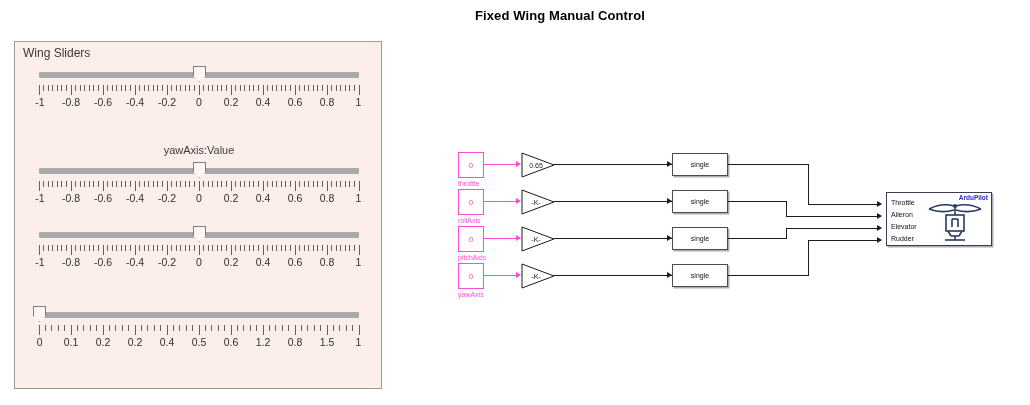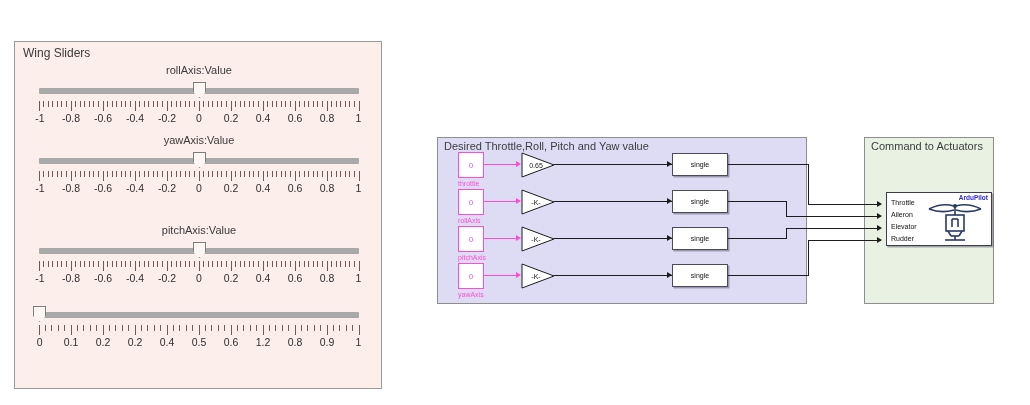--- a/index.html
+++ b/index.html
@@ -204,26 +204,28 @@
     border-bottom: 3.5px solid transparent;
     border-left: 5px solid #1c1c1c;
   }
   .arrow.pink { border-left-color: #ff4dd2; }
 </style>
 </head>
 <body>
 
 <div id="root">
 
+  <div id="page-title">
+    <span class="t-inner">Fixed Wing Manual Control</span>
+  </div>
 
   <div id="sliders-panel">
     <div id="sliders-panel-title">Wing Sliders</div>
 
     <div class="slider-group" id="sg0" style="top:22px;">
-      <div class="slider-label">rollAxis:Value</div>
       <div class="slider-track-wrap">
         <div class="slider-track"></div>
         <div class="slider-thumb" id="thumb0" style="left: 50%;"></div>
       </div>
       <div class="ruler" id="ruler0">
           <div class="tick major" style="left: calc(0% - 0.5px);"></div>
           <div class="tick minor" style="left: calc(1.42857% - 0.5px);"></div>
           <div class="tick minor" style="left: calc(2.85714% - 0.5px);"></div>
           <div class="tick minor" style="left: calc(4.28571% - 0.5px);"></div>
           <div class="tick minor" style="left: calc(5.71429% - 0.5px);"></div>
@@ -302,21 +304,21 @@
           <span style="left: 40%;">-0.2</span>
           <span style="left: 50%;">0</span>
           <span style="left: 60%;">0.2</span>
           <span style="left: 70%;">0.4</span>
           <span style="left: 80%;">0.6</span>
           <span style="left: 90%;">0.8</span>
           <span style="left: 100%; transform: translateX(-60%);">1</span>
         </div>
     </div>
 
-    <div class="slider-group" id="sg1" style="top:92px;">
+    <div class="slider-group" id="sg1" style="top:102px;">
       <div class="slider-label">yawAxis:Value</div>
       <div class="slider-track-wrap">
         <div class="slider-track"></div>
         <div class="slider-thumb" id="thumb1" style="left: 50%;"></div>
       </div>
       <div class="ruler" id="ruler1">
           <div class="tick major" style="left: calc(0% - 0.5px);"></div>
           <div class="tick minor" style="left: calc(1.42857% - 0.5px);"></div>
           <div class="tick minor" style="left: calc(2.85714% - 0.5px);"></div>
           <div class="tick minor" style="left: calc(4.28571% - 0.5px);"></div>
@@ -397,21 +399,20 @@
           <span style="left: 50%;">0</span>
           <span style="left: 60%;">0.2</span>
           <span style="left: 70%;">0.4</span>
           <span style="left: 80%;">0.6</span>
           <span style="left: 90%;">0.8</span>
           <span style="left: 100%; transform: translateX(-60%);">1</span>
         </div>
     </div>
 
     <div class="slider-group" id="sg2" style="top:182px;">
-      <div class="slider-label">pitchAxis:Value</div>
       <div class="slider-track-wrap">
         <div class="slider-track"></div>
         <div class="slider-thumb" id="thumb2" style="left: 50%;"></div>
       </div>
       <div class="ruler" id="ruler2">
           <div class="tick major" style="left: calc(0% - 0.5px);"></div>
           <div class="tick minor" style="left: calc(1.42857% - 0.5px);"></div>
           <div class="tick minor" style="left: calc(2.85714% - 0.5px);"></div>
           <div class="tick minor" style="left: calc(4.28571% - 0.5px);"></div>
           <div class="tick minor" style="left: calc(5.71429% - 0.5px);"></div>
@@ -558,35 +559,29 @@
       <div class="ruler-labels" id="rlabels3">
           <span style="left: 0%; transform: translateX(-40%);">0</span>
           <span style="left: 10%;">0.1</span>
           <span style="left: 20%;">0.2</span>
           <span style="left: 30%;">0.2</span>
           <span style="left: 40%;">0.4</span>
           <span style="left: 50%;">0.5</span>
           <span style="left: 60%;">0.6</span>
           <span style="left: 70%;">1.2</span>
           <span style="left: 80%;">0.8</span>
-          <span style="left: 90%;">0.9</span>
+          <span style="left: 90%;">1.5</span>
           <span style="left: 100%; transform: translateX(-60%);">1</span>
         </div>
     </div>
   </div>
 
   <div id="diagram">
 
-    <div class="sl-subsystem" id="sub-desired">
-      <div class="sl-sub-title">Desired Throttle,Roll, Pitch and Yaw value</div>
-    </div>
-
-    <div class="sl-subsystem" id="sub-actuators">
-      <div class="sl-sub-title">Command to Actuators</div>
-    </div>
+
 
     <div class="sl-const" style="left:458px; top:152px;">
       <span>0</span>
     </div>
     <div class="sl-const-label" style="left:458px; top:180px;">throttle</div>
     <div class="wire h pink" style="left:484px; top:164px; width:33px;"></div>
     <div class="arrow pink" style="left:516px; top:161px;"></div>
     <div class="sl-gain" style="left:521px; top:152px;">
       <svg width="34" height="26" viewBox="0 0 34 26">
           <polygon points="1,1 33,13 1,25" fill="#ffffff" stroke="#1c1c1c" stroke-width="1"></polygon>

